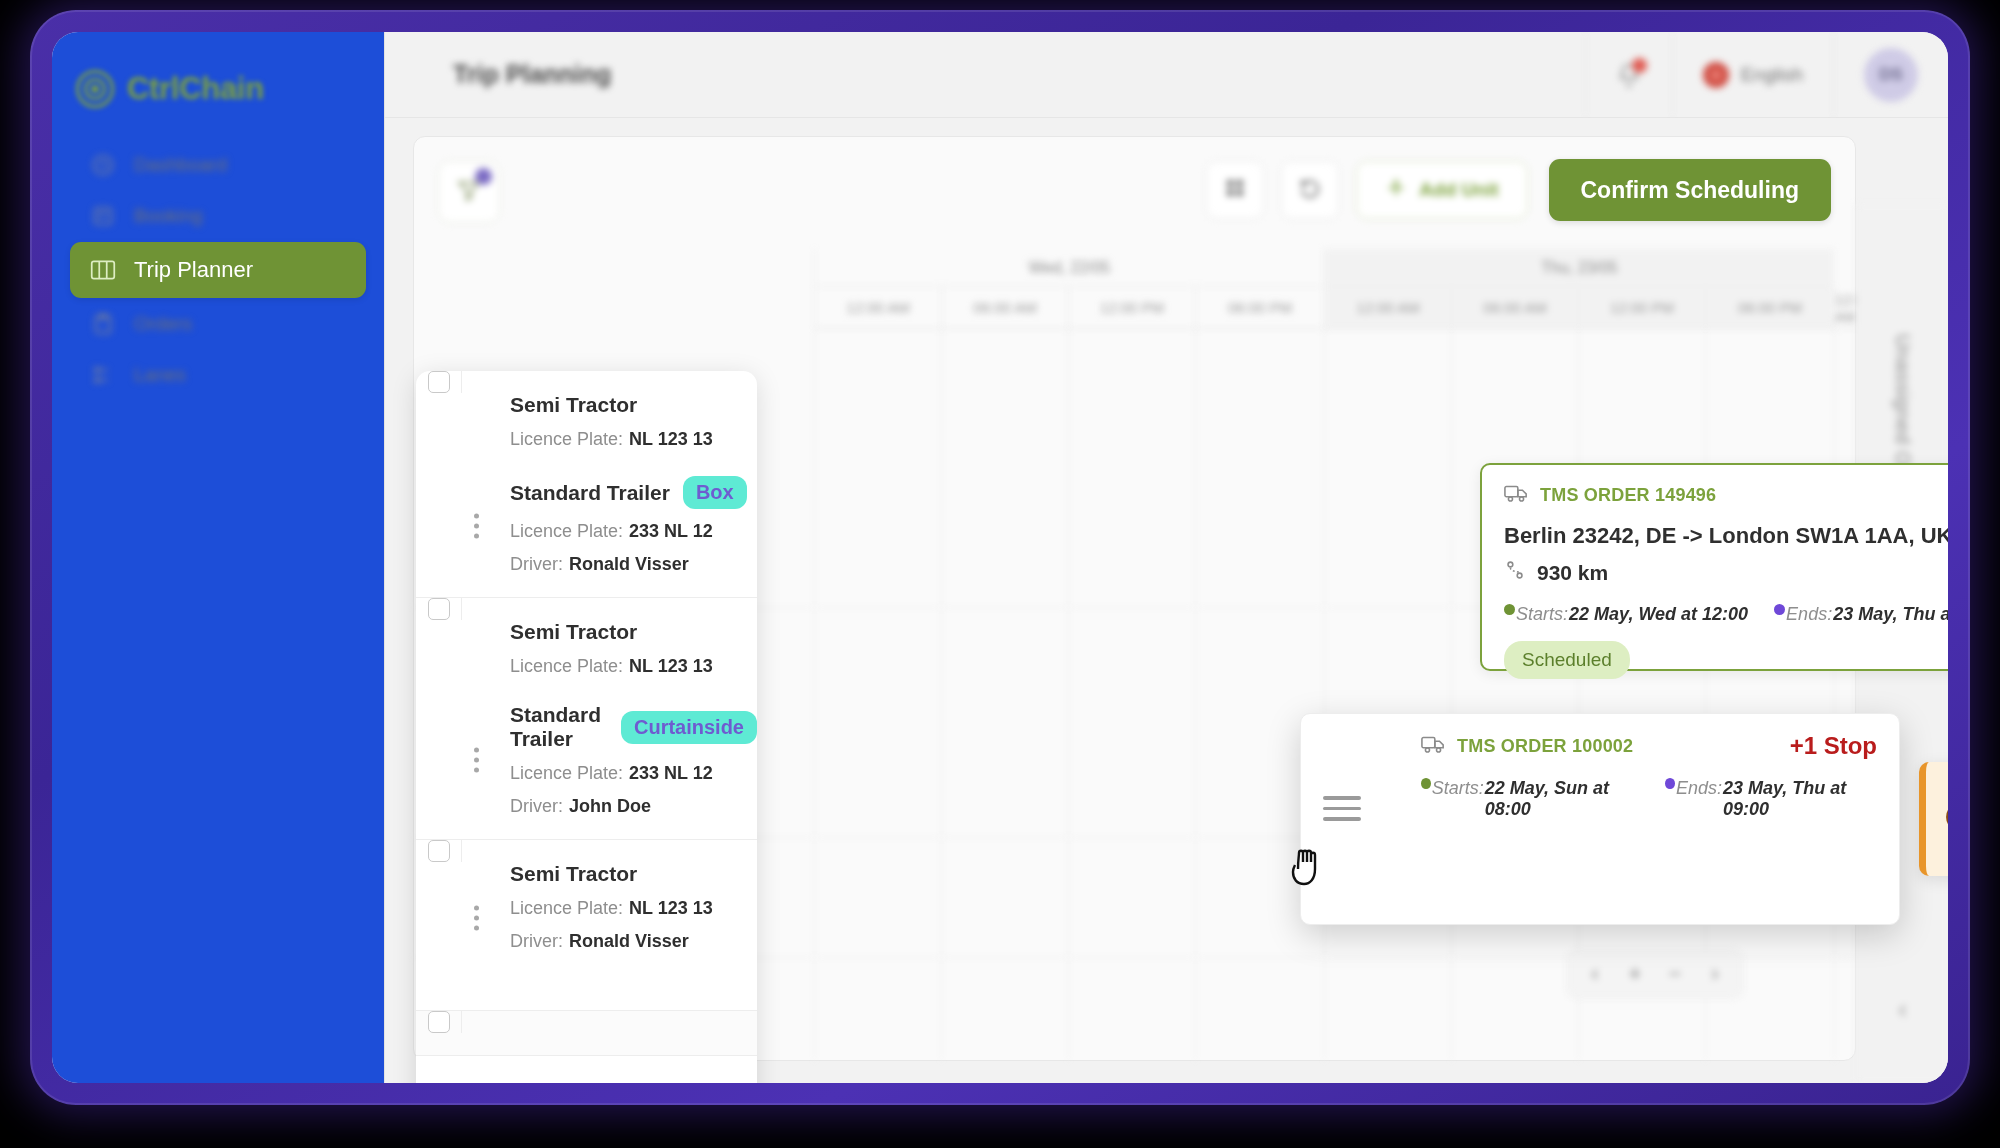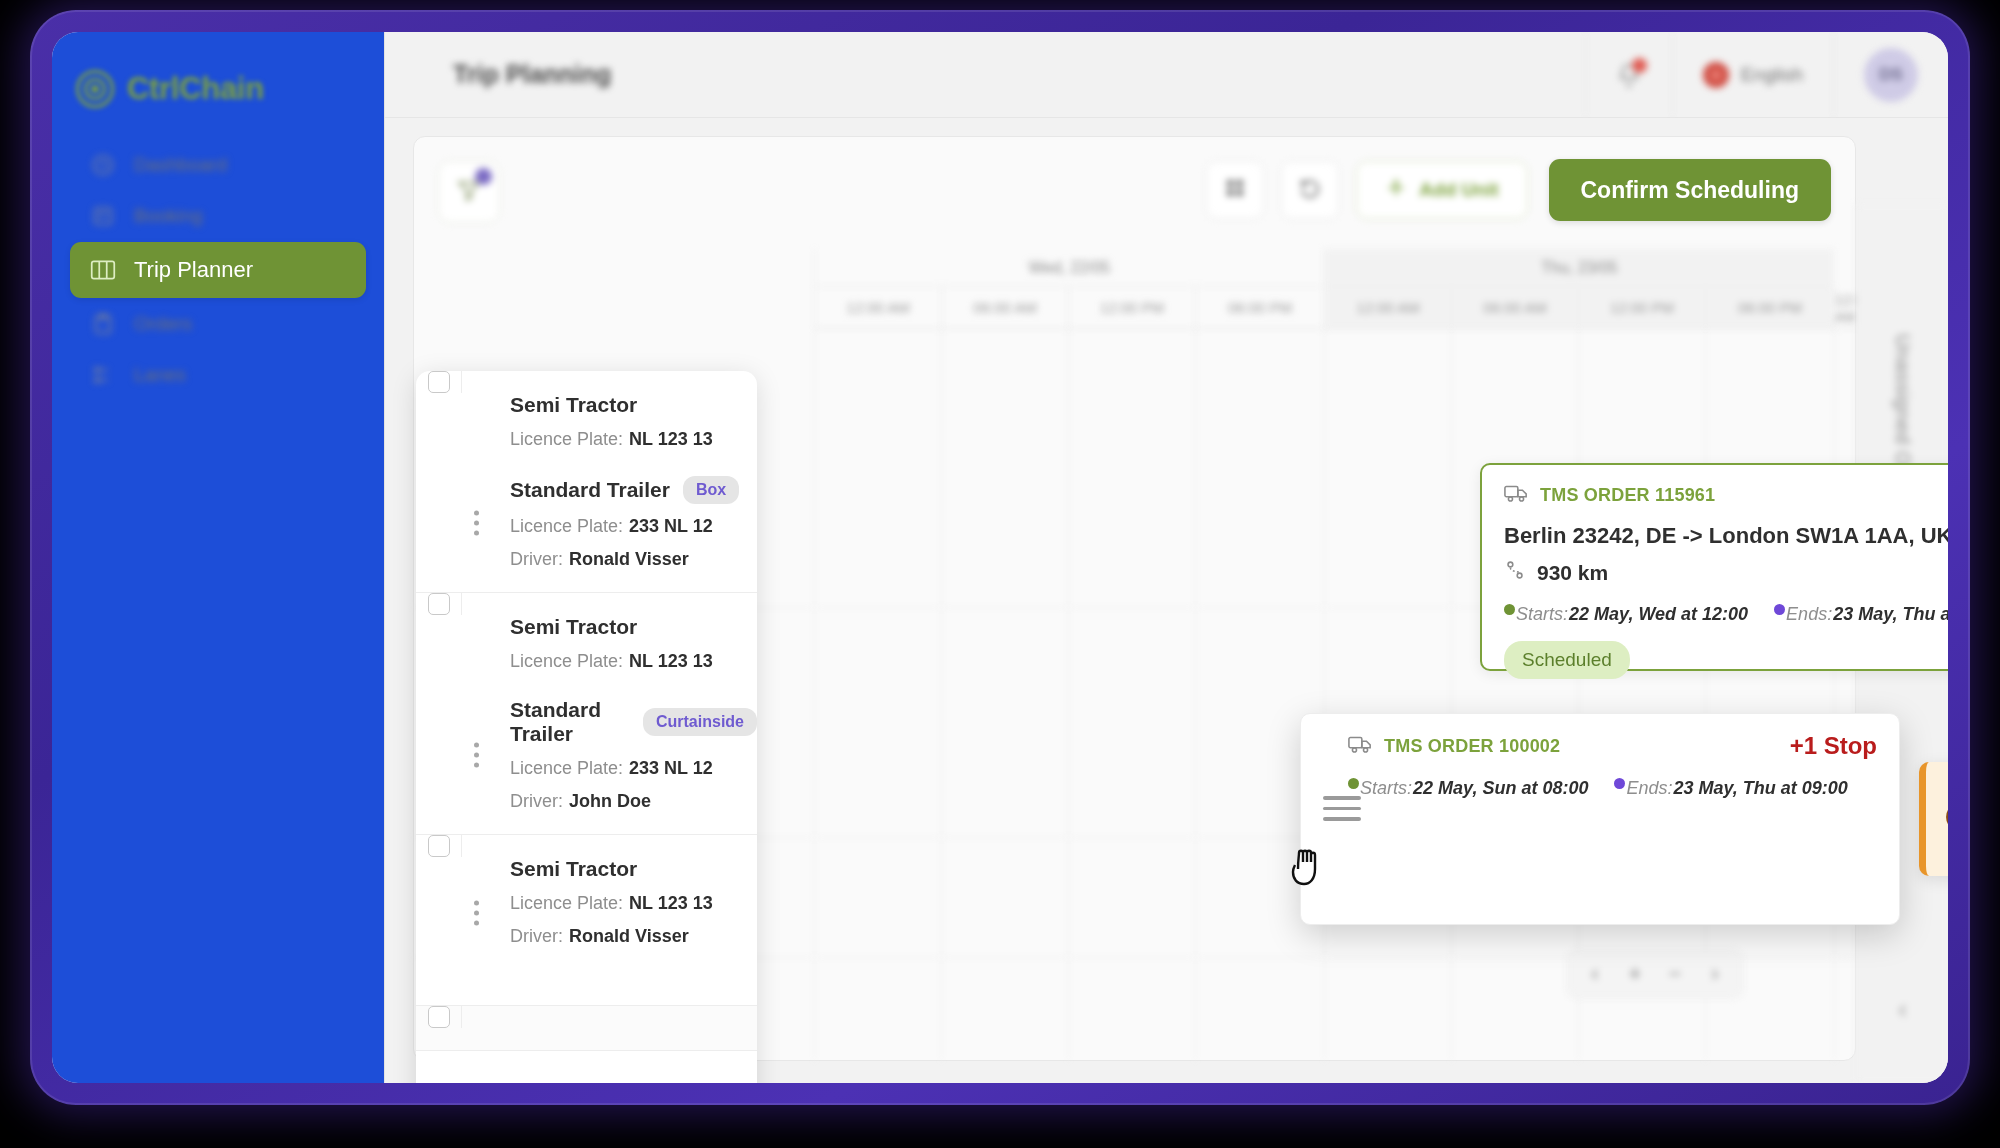--- a/index.html
+++ b/index.html
@@ -187,43 +187,43 @@
   .up-row { display:flex; border-bottom: 1px solid #ededed; position:relative; }
   .up-row.dim { background:#fbfbfb; }
   .up-row .up-check-col { border-right:1px solid #ededed; }
   .up-body { flex:1; padding: 22px 0 22px 0; position:relative; }
   .up-dots { position:absolute; left: 12px; top: 50%; transform: translateY(-50%);
              display:flex; flex-direction:column; gap:5px; }
   .up-dots i { display:block; width:5px; height:5px; border-radius:50%; background:#a8a8a8; }
   .up-block { padding-left: 48px; }
   .up-title { font-size: 21px; font-weight:700; color:#2f2f2f; display:flex; align-items:center; gap:13px; }
   .chip {
-    font-size: 16px; font-weight: 600; color: #6f5bd0;
-    background: #e5e5e5; border-radius: 12px; padding: 5px 13px;
+    font-size: 20px; font-weight: 600; color: #6f5bd0;
+    background: #5eead4; border-radius: 12px; padding: 5px 13px;
   }
   .up-kv { font-size: 18px; color: #8e8e8e; margin-top: 12px; }
   .up-kv b { color:#2f2f2f; font-weight:700; margin-left:6px; }
   .up-sub { margin-top: 26px; }
 
   
   .order-card {
     position:absolute; background:#ffffff; border-radius: 10px; z-index: 25;
   }
   #order-1 {
     left: 1066px; top: 326px; width: 600px; height: 208px;
     border: 2px solid #7ca23c;
     box-shadow: 0 3px 14px rgba(0,0,0,.08);
   }
   #order-2 {
     left: 886px; top: 576px; width: 600px; height: 212px;
     border: 1px solid #ededed;
     box-shadow: 0 10px 34px rgba(0,0,0,.18);
   }
   .oc-pad { padding: 18px 22px; }
-  #order-2 .oc-pad { padding: 18px 22px 18px 47px; }
+  #order-2 .oc-pad { padding: 18px 22px 18px 120px; }
   .oc-top { display:flex; align-items:center; }
   .oc-id { font-size: 18px; font-weight: 700; color:#7ca23c; letter-spacing:.2px; margin-left: 12px; }
   .oc-stop { margin-left:auto; font-size:24px; font-weight:600; color:#b91c1c; }
   .oc-route { font-size: 22px; font-weight:700; color:#2f2f2f; margin-top: 16px; }
   .oc-km { display:flex; align-items:center; gap:11px; font-size:21px; font-weight:700; color:#2f2f2f; margin-top: 10px; }
   .oc-times { display:flex; align-items:center; gap: 26px; margin-top: 18px; font-size: 18px; }
   .oc-time { display:flex; align-items:flex-start; gap: 1px; color:#8e8e8e;font-style:italic; }
   .oc-time b { color:#2f2f2f; font-weight:700; }
   .dot { width:11px; height:11px; border-radius:50%; display:inline-block; }
   .dot.start { background:#6f9335; }
@@ -472,21 +472,21 @@
           <div class="oc-pad">
             <div class="oc-top">
               <span>
                 <svg width="24" height="20" viewBox="0 0 26 20" fill="none" stroke="#8b8b8b" stroke-width="1.7">
                   <rect x="1" y="3" width="14" height="11" rx="1.6"></rect>
                   <path d="M15 7h5l4 4v3h-9z"></path>
                   <circle cx="7" cy="16.5" r="2.2"></circle>
                     <circle cx="19" cy="16.5" r="2.2"></circle>
                 </svg>
               </span>
-              <span class="oc-id">TMS ORDER 115961</span>
+              <span class="oc-id">TMS ORDER 149496</span>
 
             </div>
             <div class="oc-route">Berlin 23242, DE -&gt; London SW1A 1AA, UK</div>
             <div class="oc-km">
               <span>
                 <svg width="22" height="22" viewBox="0 0 24 24" fill="none" stroke="#8b8b8b" stroke-width="1.7">
                   <circle cx="7" cy="6" r="2.6"></circle>
                     <circle cx="17" cy="18" r="2.6"></circle>
                   <path d="M7 9.5c0 5 10 3.5 10 6" stroke-dasharray="2 2.4"></path>
                 </svg>

